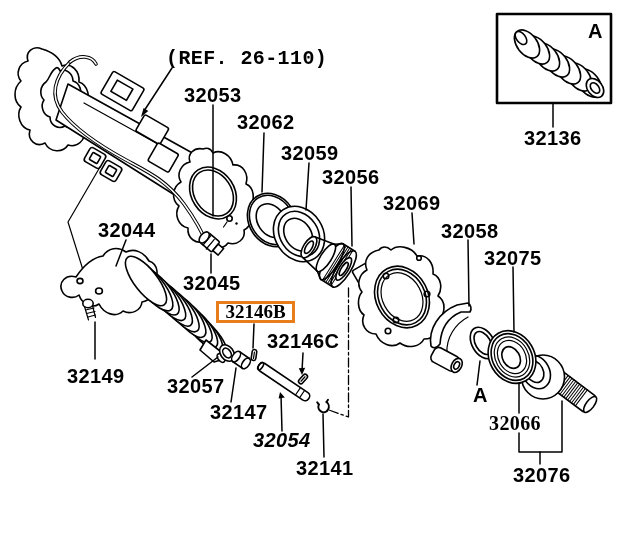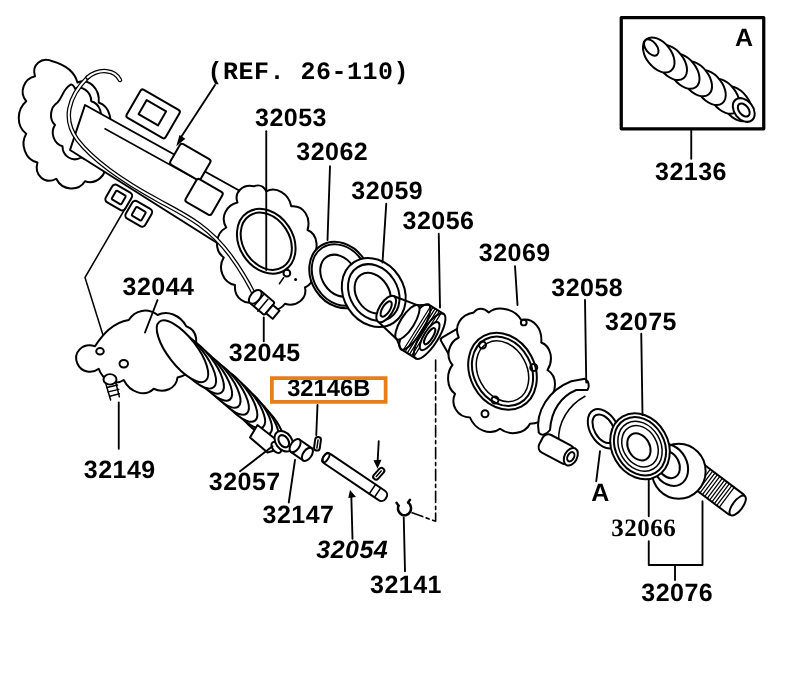--- a/index.html
+++ b/index.html
@@ -12,24 +12,24 @@
   #art .thin{stroke-width:1.2;}
   #art .lead{stroke-width:1.5;}
   #art .rib{stroke-width:1;}
   #art .cable{stroke-width:3.6;}
   #art .cablein{stroke:#fff;stroke-width:1.6;}
   #art .dash{stroke-width:1.3;stroke-dasharray:9 3 2.5 3;}
   #art .box{stroke-width:2.6;}
   #art .clip{stroke-width:2;}
   .lbl{position:absolute;font-weight:bold;font-size:20px;line-height:20px;color:#000;
        letter-spacing:0.4px;white-space:nowrap;}
-  .hl-box{position:absolute;left:216px;top:301px;width:94px;height:22px;box-sizing:border-box;
+  .hl-box{position:absolute;left:216px;top:301px;width:79px;height:22px;box-sizing:border-box;
           border:3px solid #E87E1B;background:#fff;display:flex;align-items:center;
           justify-content:center;font-weight:bold;font-size:19px;line-height:16px;
-          color:#000;overflow:hidden;letter-spacing:0;}
+          color:#000;overflow:hidden;letter-spacing:0;font-family:Liberation Serif, serif;}
 </style>
 </head>
 <body>
 
 <div class="stage">
 
 <svg id="art" width="641" height="542" viewBox="0 0 641 542">
 
   <g>
     <path class="w" d="M42,49 C33,45 25,52 28,61 C19,63 15,74 21,81 C13,88 13,101 21,107 C16,115 20,128 30,130 C27,140 36,148 45,143 C50,153 63,153 68,145 C77,148 86,140 84,131 C92,125 93,112 86,106 C91,98 88,85 79,82 C80,71 71,62 62,66 C59,55 49,51 42,49 Z"></path>
@@ -250,30 +250,31 @@
     <path class="lead" d="M323,414 L324,457"></path>
     <path class="lead" d="M519,384 L519,413"></path>
     <path class="lead" d="M519,433 L519,452 L562,452 L562,401"></path>
     <path class="lead" d="M540,452 L540,464"></path>
     <path class="lead" d="M553,104.5 L553,127"></path>
     <path class="lead" d="M480,361 L477,385"></path>
   </g>
 </svg>
 
   <div class="lbl" style="left:166px;top:49px;font-family:Liberation Mono, monospace;">(REF. 26-110)</div>
-  <div class="lbl" style="left:184px;top:85px;margin-left:20px;">32053</div>
+  <div class="lbl" style="left:184px;top:85px;">32053</div>
   <div class="lbl" style="left:237px;top:112px;">32062</div>
   <div class="lbl" style="left:281px;top:143px;text-align:center;">32059</div>
   <div class="lbl" style="left:322px;top:167px;">32056</div>
   <div class="lbl" style="left:383px;top:193px;">32069</div>
   <div class="lbl" style="left:441px;top:221px;">32058</div>
   <div class="lbl" style="left:484px;top:248px;">32075</div>
   <div class="lbl" style="left:98px;top:220px;">32044</div>
   <div class="lbl" style="left:183px;top:273px;">32045</div>
   <div class="hl-box">32146B</div>
+  <div class="lbl" style="left:267px;top:331px;">32146C</div>
   <div class="lbl" style="left:67px;top:366px;">32149</div>
   <div class="lbl" style="left:167px;top:376px;">32057</div>
   <div class="lbl" style="left:210px;top:402px;">32147</div>
   <div class="lbl" style="left:253px;top:430px;font-style:italic;">32054</div>
   <div class="lbl" style="left:296px;top:458px;">32141</div>
   <div class="lbl" style="left:489px;top:413px;font-family:Liberation Serif, serif;">32066</div>
   <div class="lbl" style="left:513px;top:465px;">32076</div>
   <div class="lbl" style="left:524px;top:128px;">32136</div>
   <div class="lbl" style="left:588px;top:21px;">A</div>
   <div class="lbl" style="left:473px;top:385px;">A</div>

